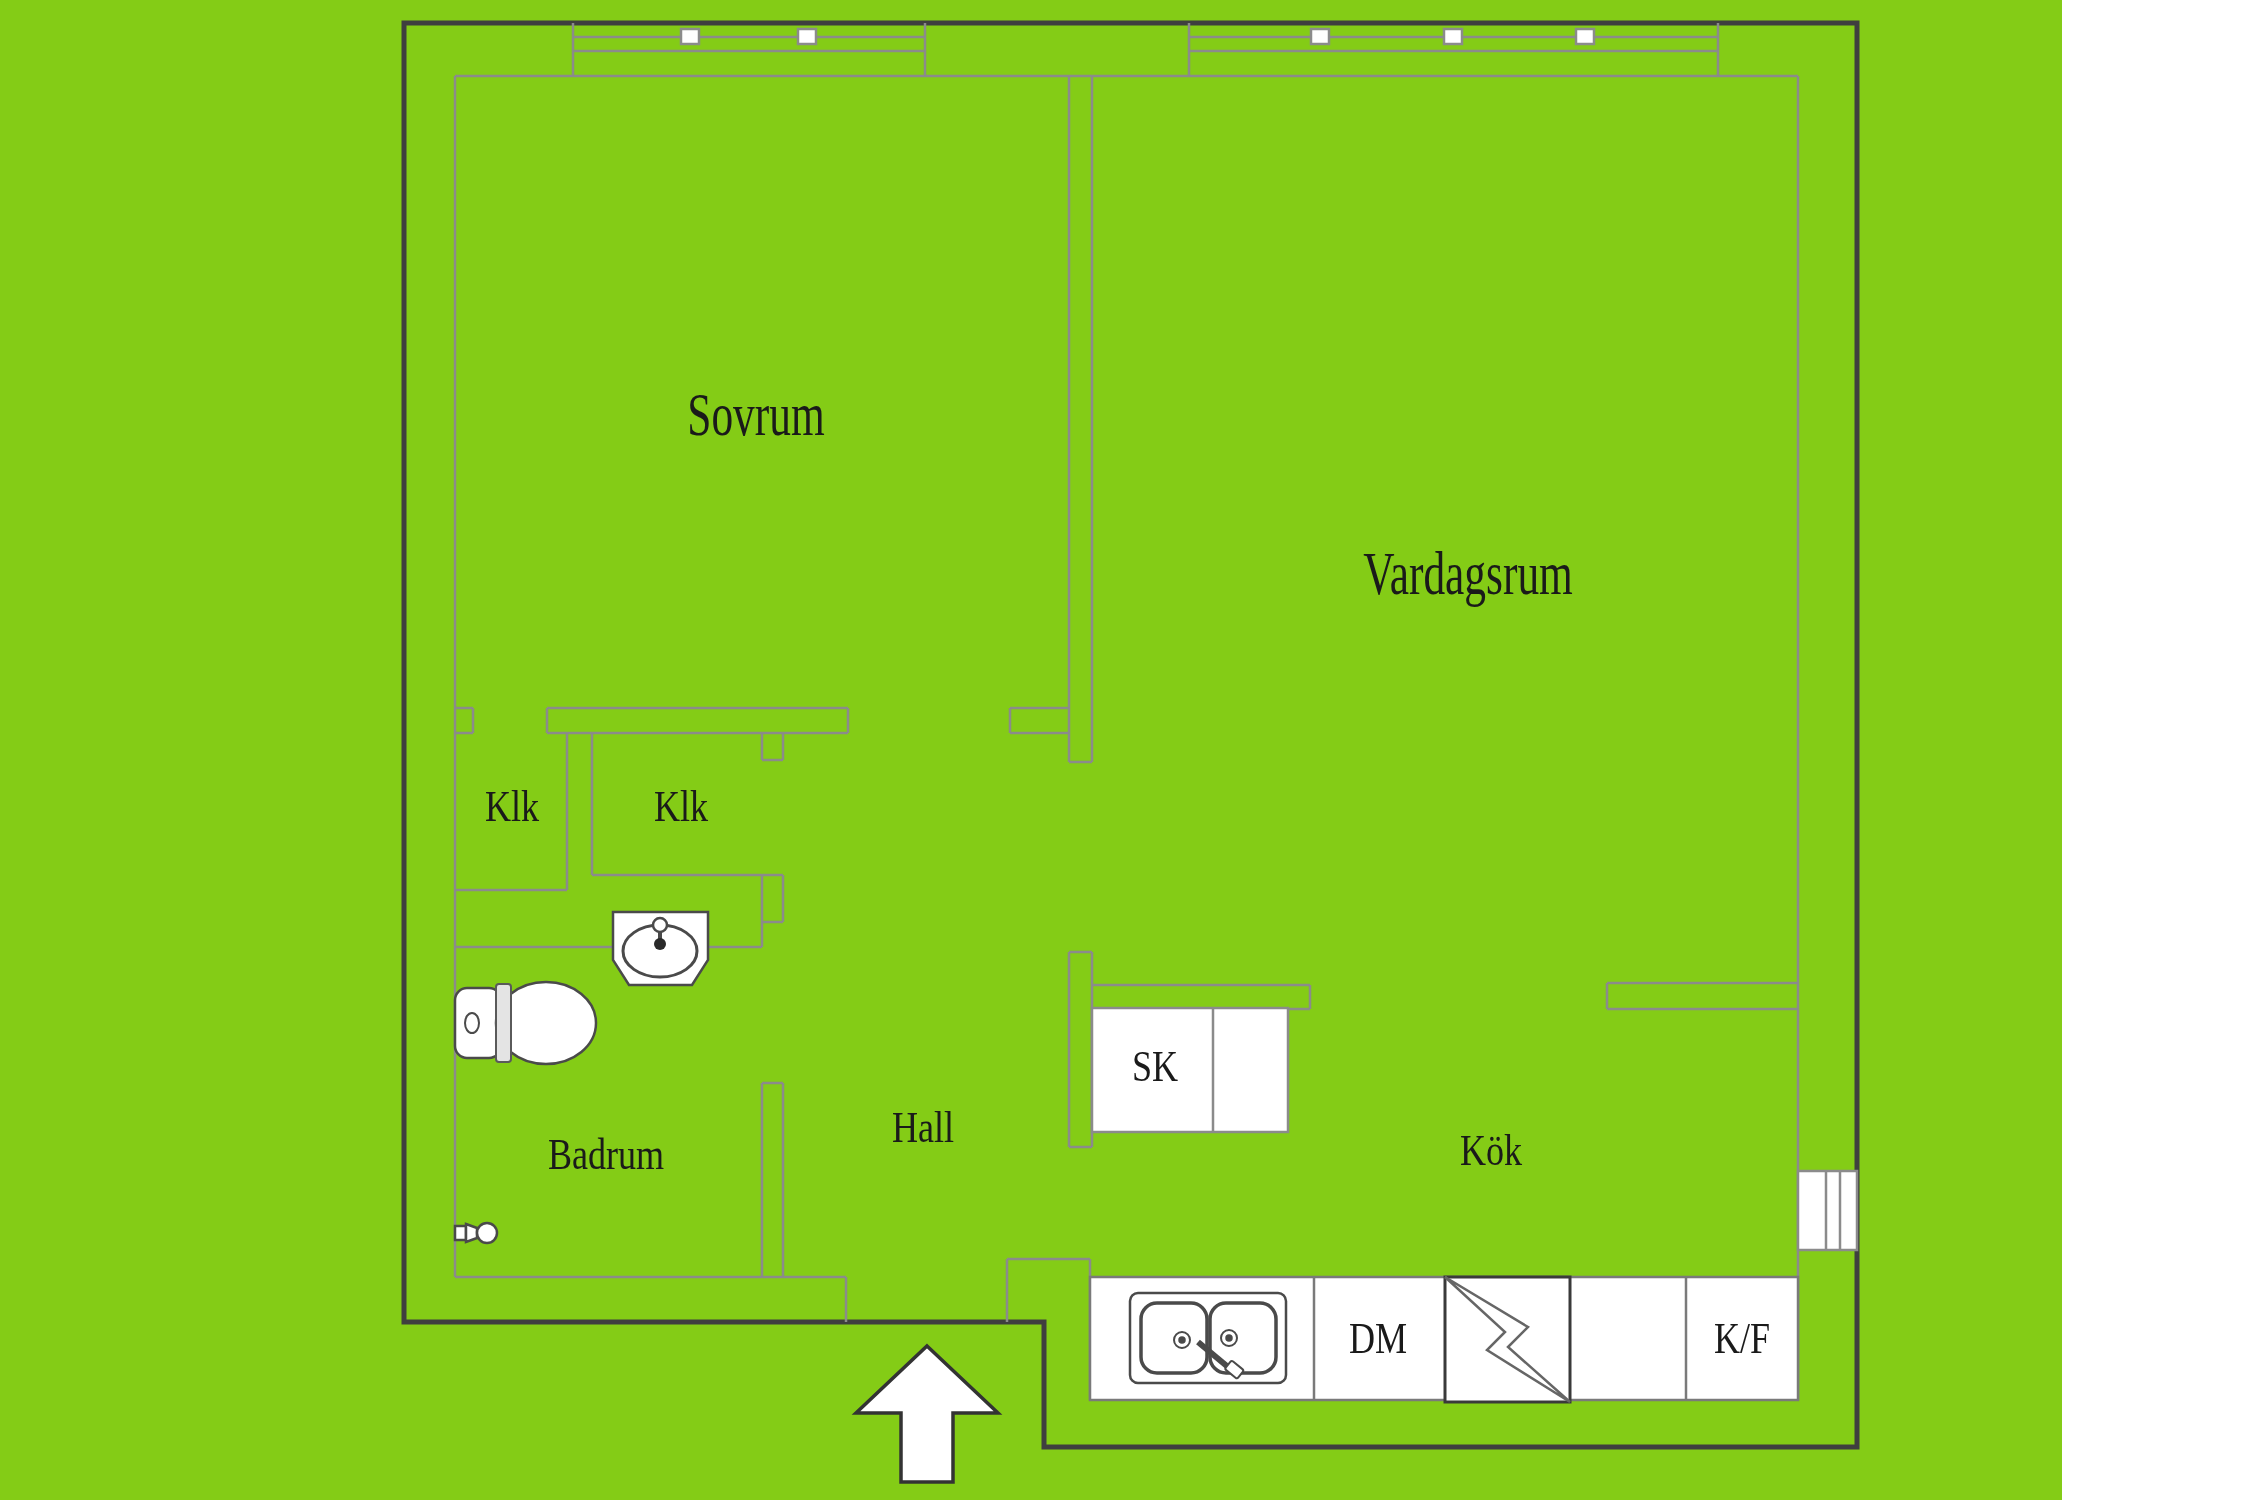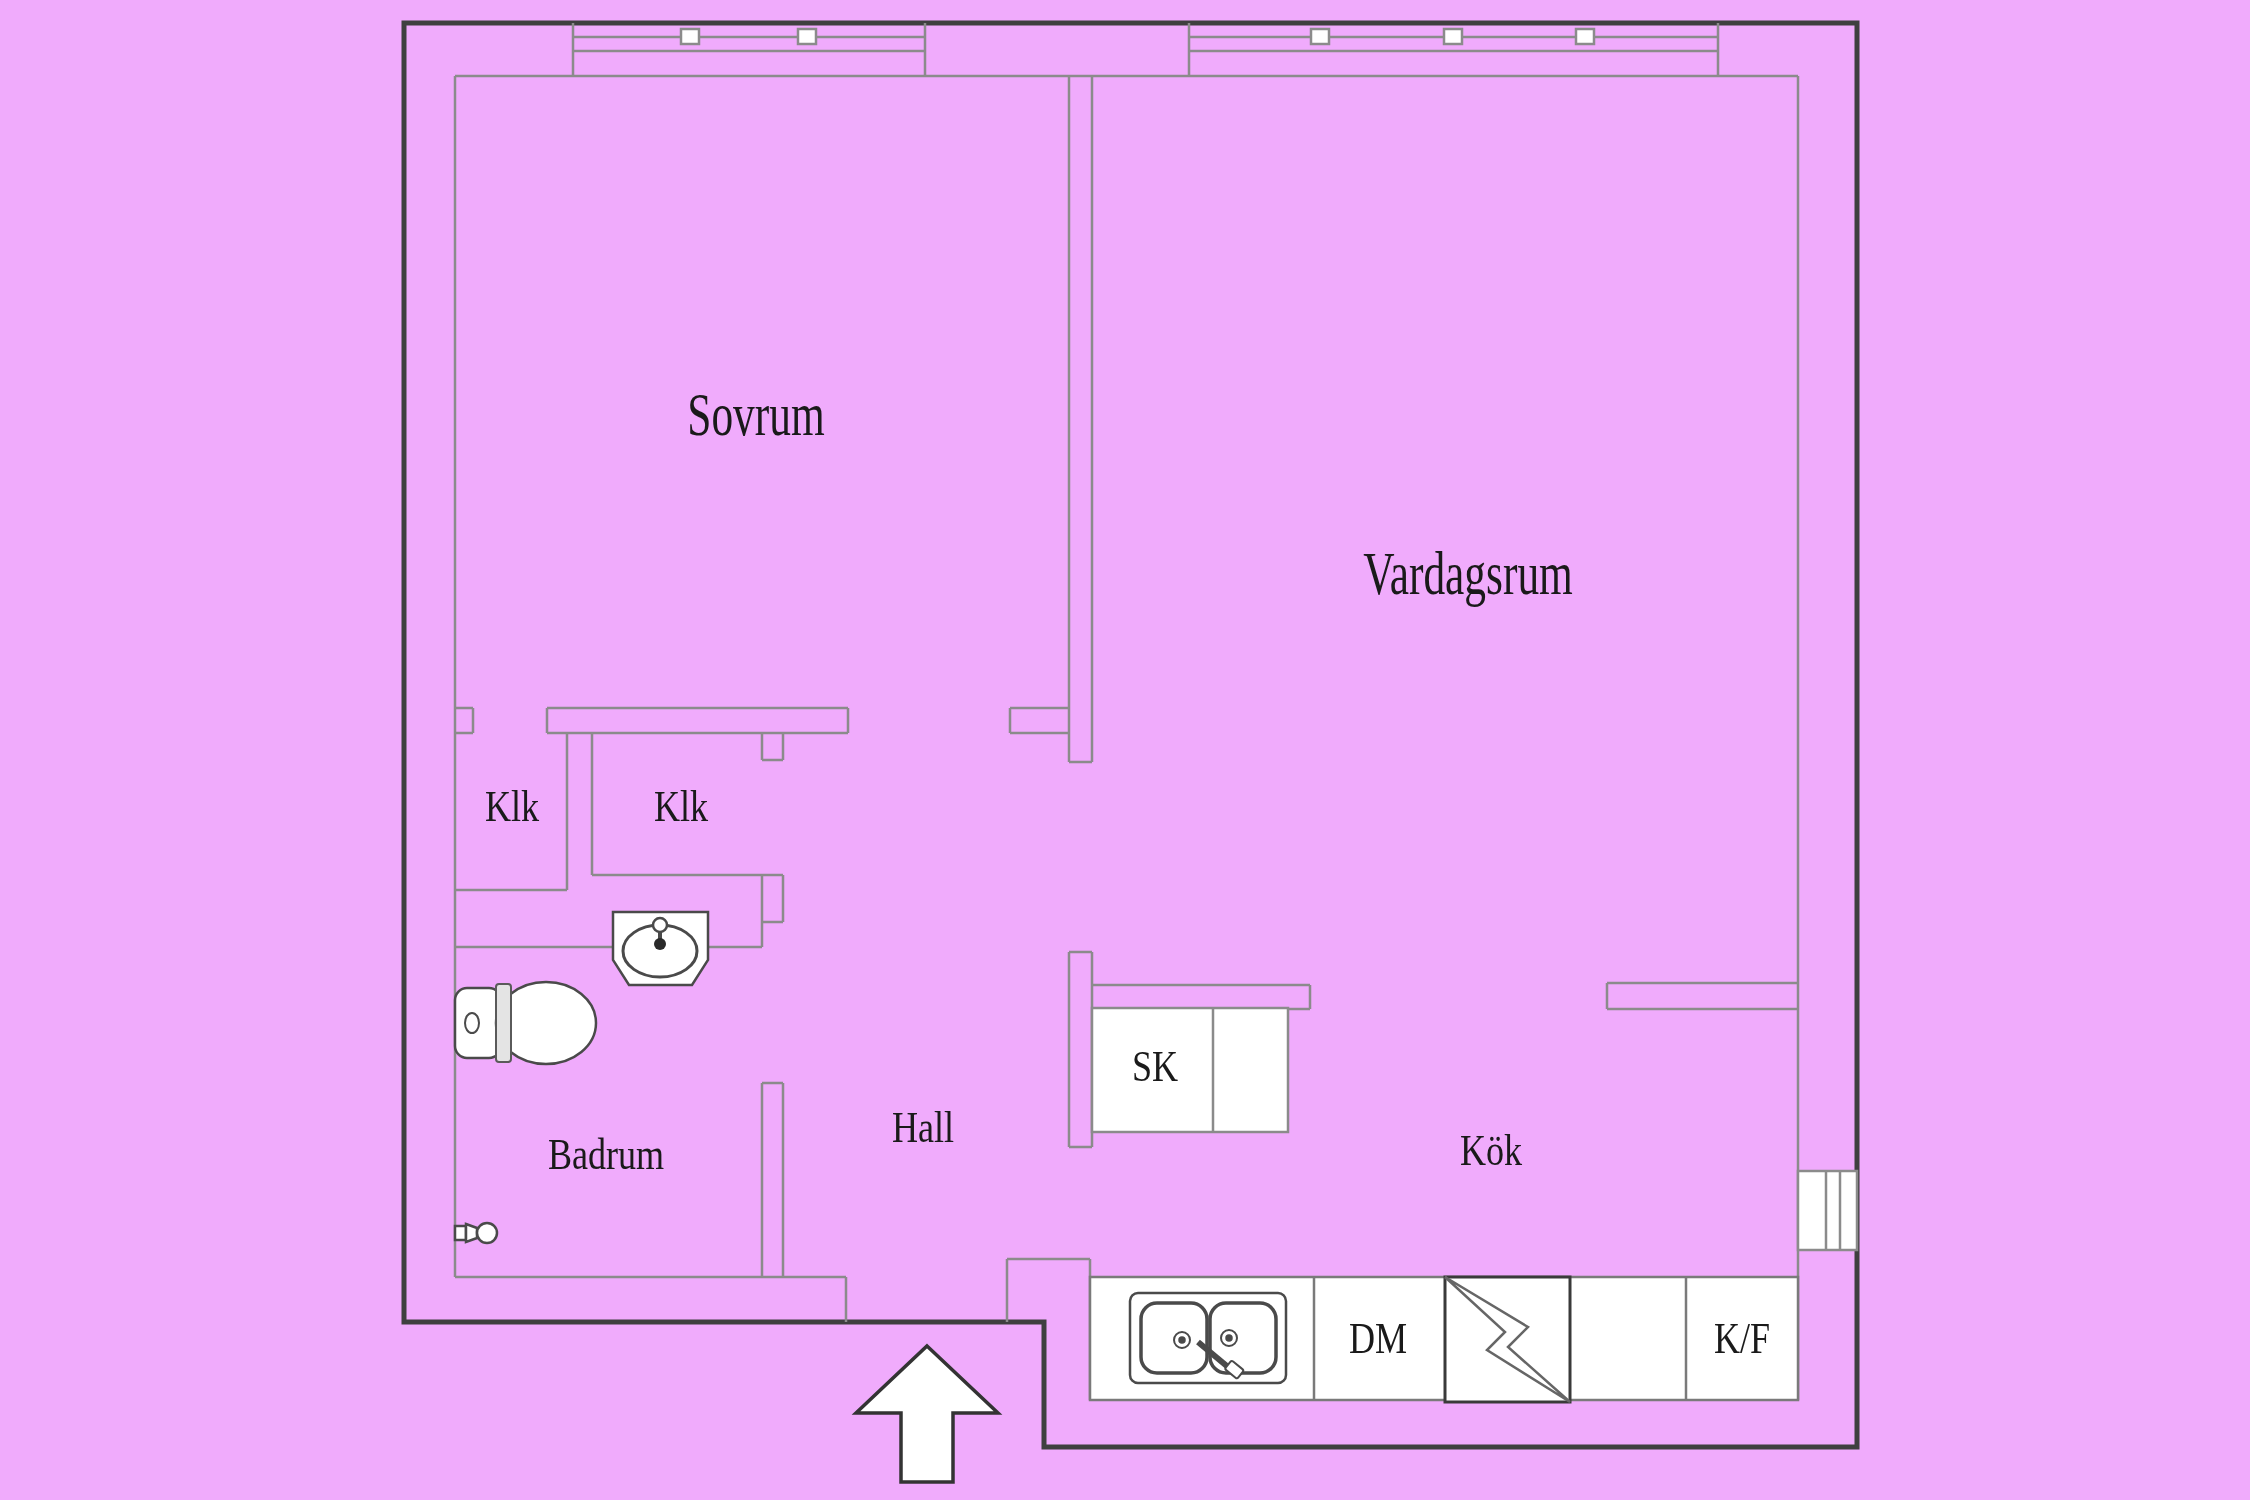--- a/index.html
+++ b/index.html
@@ -1,16 +1,16 @@
 <!DOCTYPE html>
 <html><head>
 <meta charset="utf-8">
 <style>
   html,body{margin:0;padding:0;background:#ffffff;}
-  #stage{position:relative;width:2250px;height:1500px;background:#f0abfc;overflow:hidden;
+  #stage{position:relative;width:2062px;height:1500px;background:#84cc16;overflow:hidden;
          font-family:"Liberation Serif", serif;}
   #plan-svg{position:absolute;left:0;top:0;}
   .room-label{position:absolute;color:#1a1a1a;white-space:nowrap;
               transform:translate(-50%,-50%) scaleX(0.82);
               font-family:"Liberation Serif", serif;}
   .lbl-large{font-size:62px;transform:translate(-50%,-50%) scaleX(0.70);}
   .lbl-small{font-size:44px;}
   .lbl-sovrum{left:756px;top:414px;}
   .lbl-vardagsrum{left:1468px;top:573px;}
   .lbl-klk1{left:512px;top:806px;}

